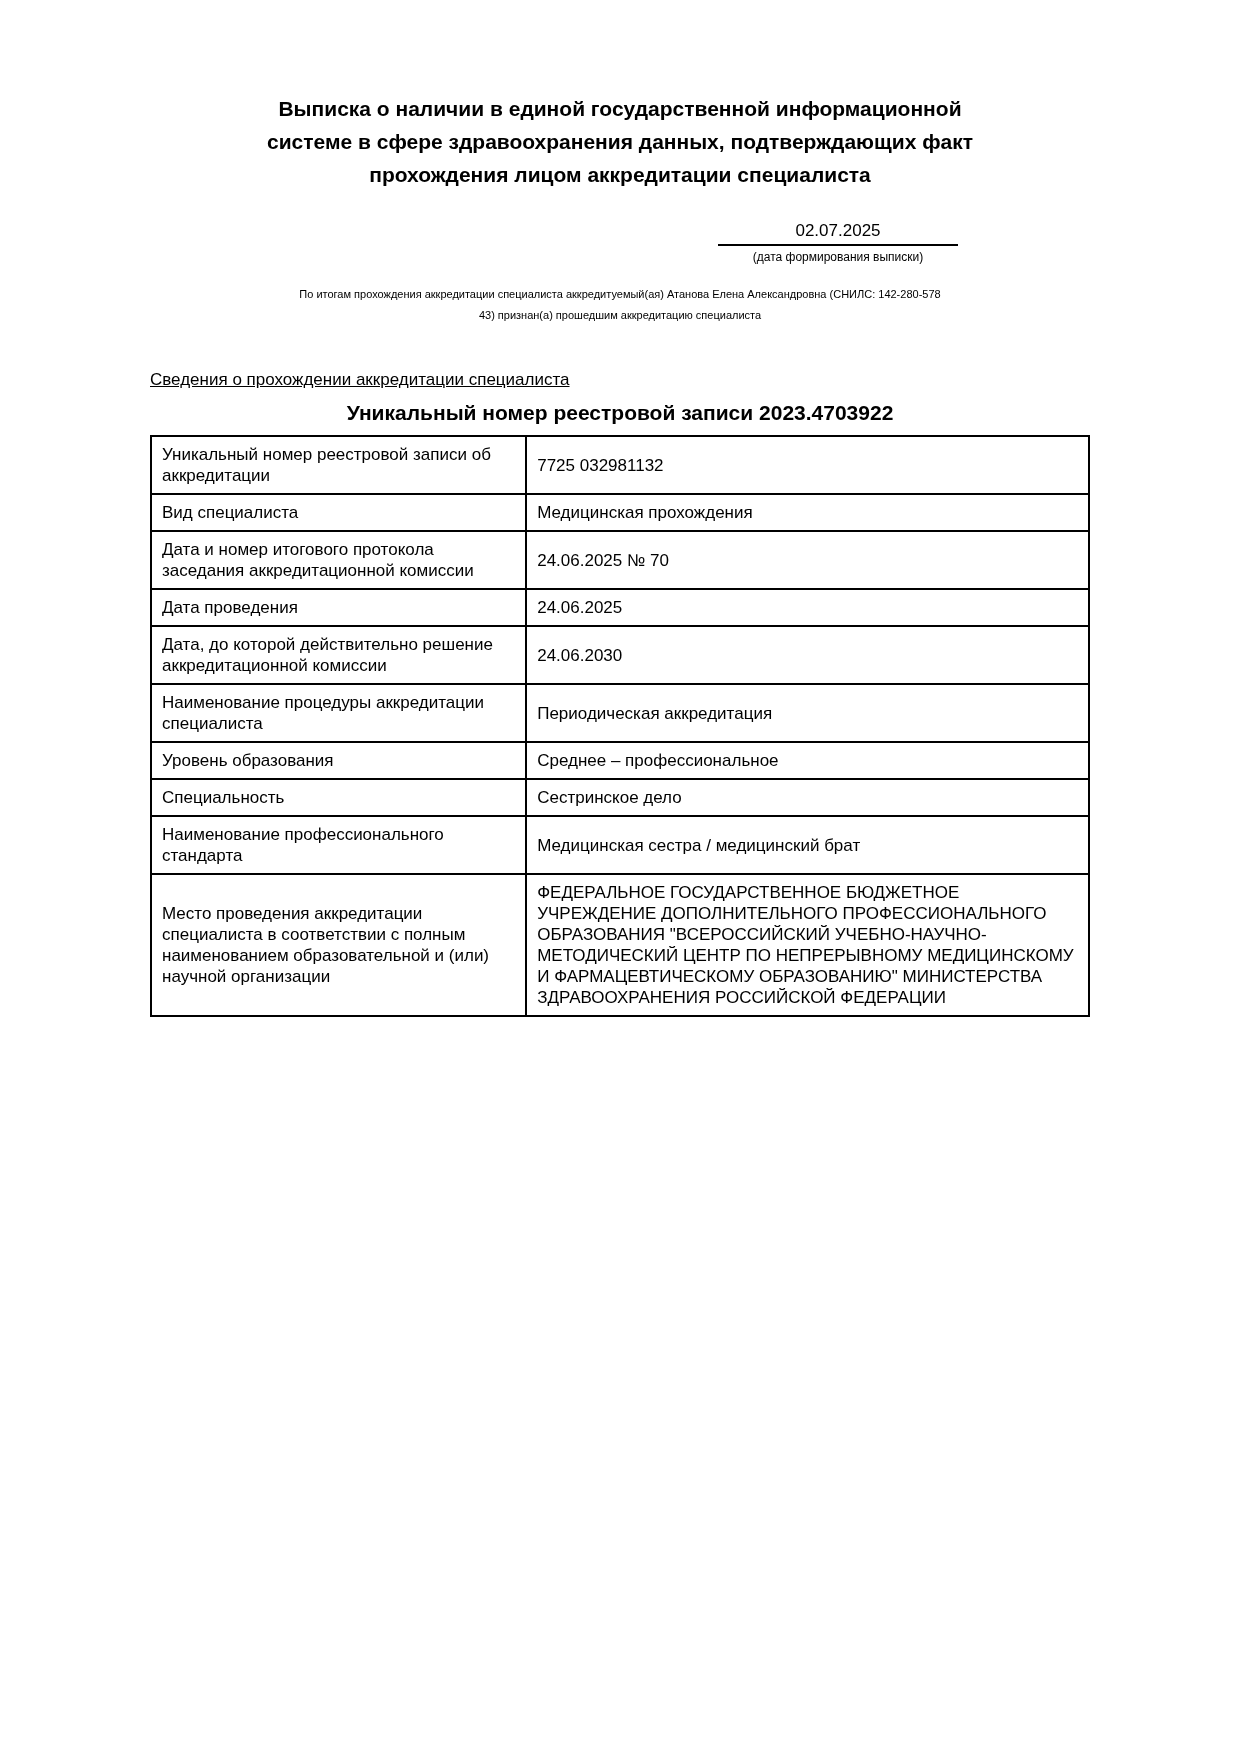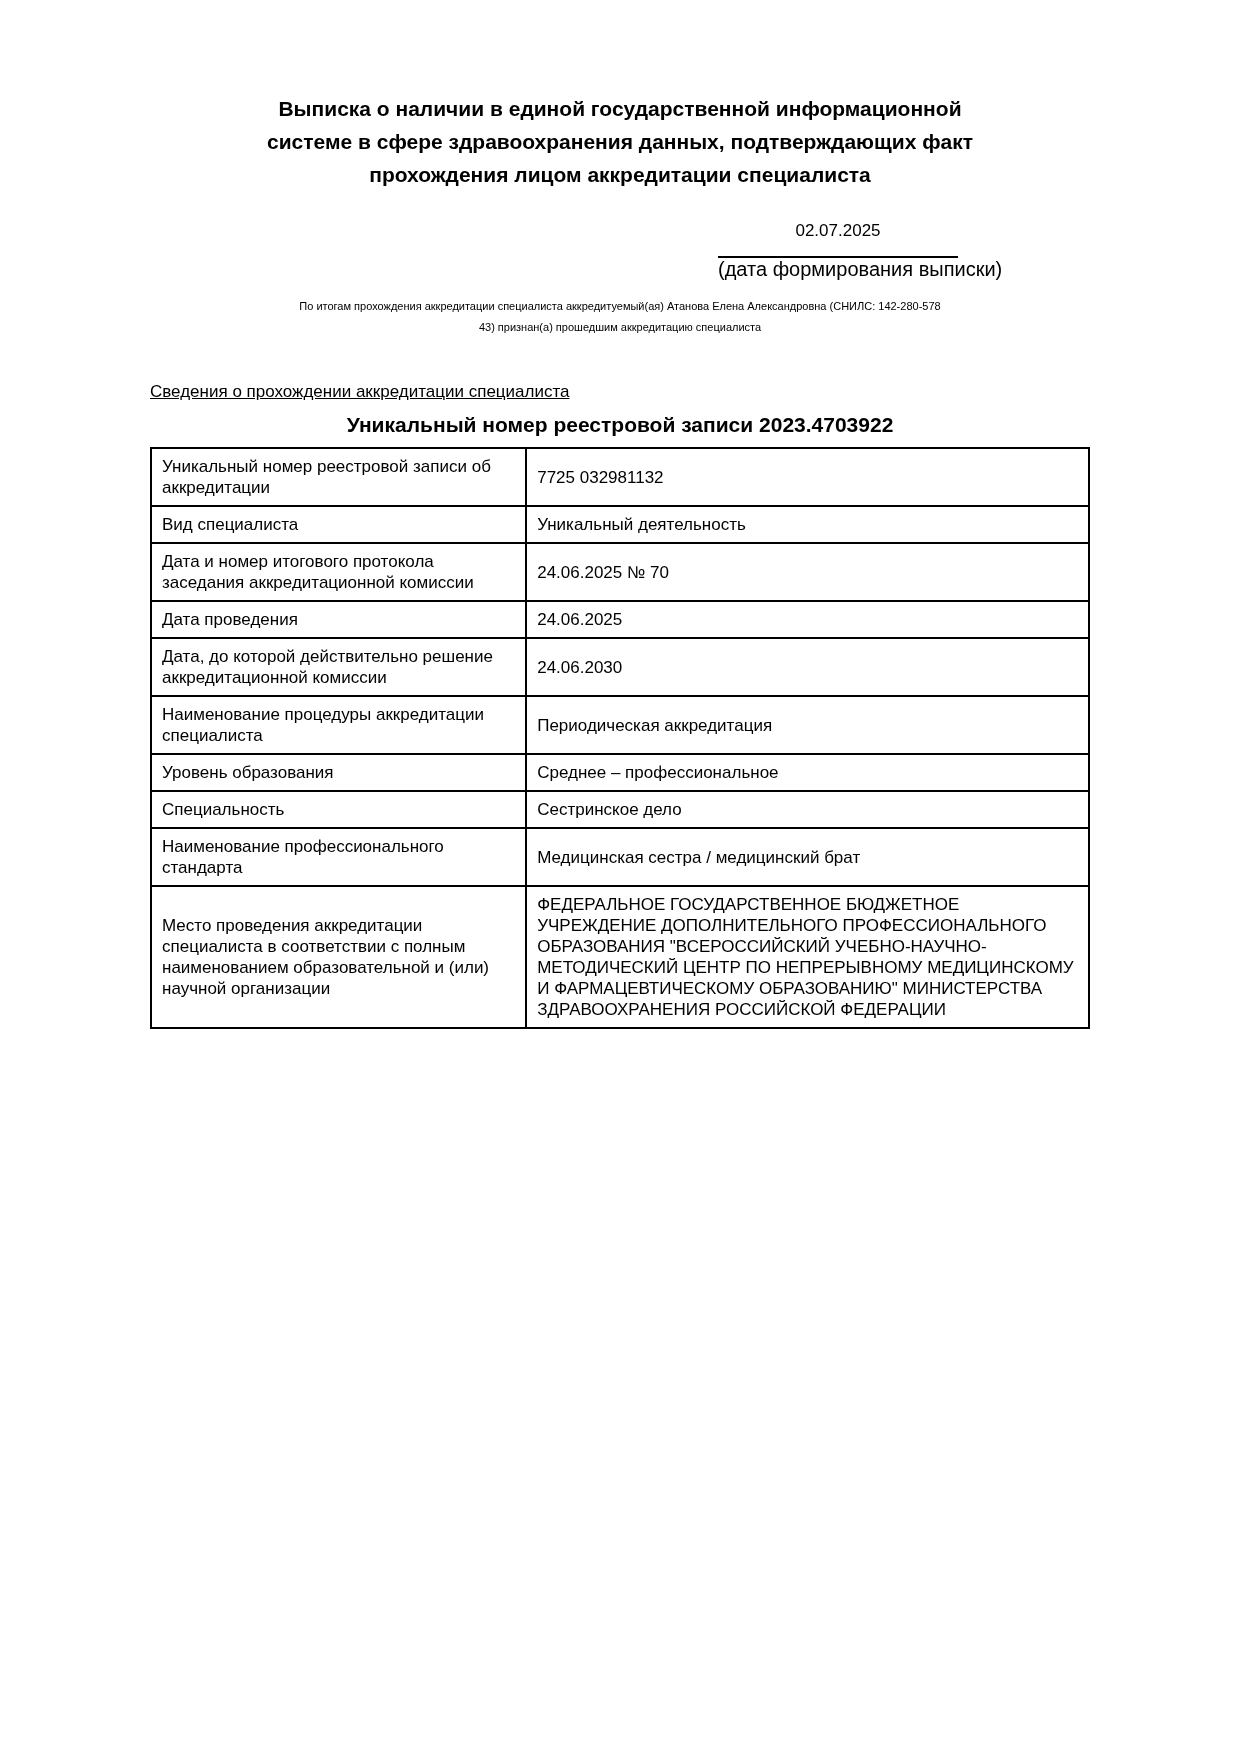--- a/index.html
+++ b/index.html
@@ -29,25 +29,25 @@
   }
   .date-block {
     margin-top: 30px;
     margin-left: 568px;
     width: 240px;
     text-align: center;
   }
   .date-value {
     font-size: 17px;
     line-height: 20px;
-    padding-bottom: 15px;
+    padding-bottom: 3px;
     border-bottom: 2px solid #000;
   }
   .date-caption {
-    font-size: 20px;
+    font-size: 12px;
     line-height: 20px;
     white-space: nowrap;
     margin-top: 1px;
   }
   .intro {
     margin-top: 17px;
     font-size: 11px;
     line-height: 21px;
     text-align: center;
   }
@@ -111,21 +111,21 @@
   <div class="registry-number">Уникальный номер реестровой записи 2023.4703922</div>
 
   <table class="acc-table">
     <tbody>
       <tr>
         <td class="label-cell">Уникальный номер реестровой записи об аккредитации</td>
         <td class="value-cell">7725 032981132</td>
       </tr>
       <tr>
         <td class="label-cell">Вид специалиста</td>
-        <td class="value-cell">Уникальный деятельность</td>
+        <td class="value-cell">Медицинская прохождения</td>
       </tr>
       <tr>
         <td class="label-cell">Дата и номер итогового протокола заседания аккредитационной комиссии</td>
         <td class="value-cell">24.06.2025 № 70</td>
       </tr>
       <tr>
         <td class="label-cell">Дата проведения</td>
         <td class="value-cell">24.06.2025</td>
       </tr>
       <tr>

